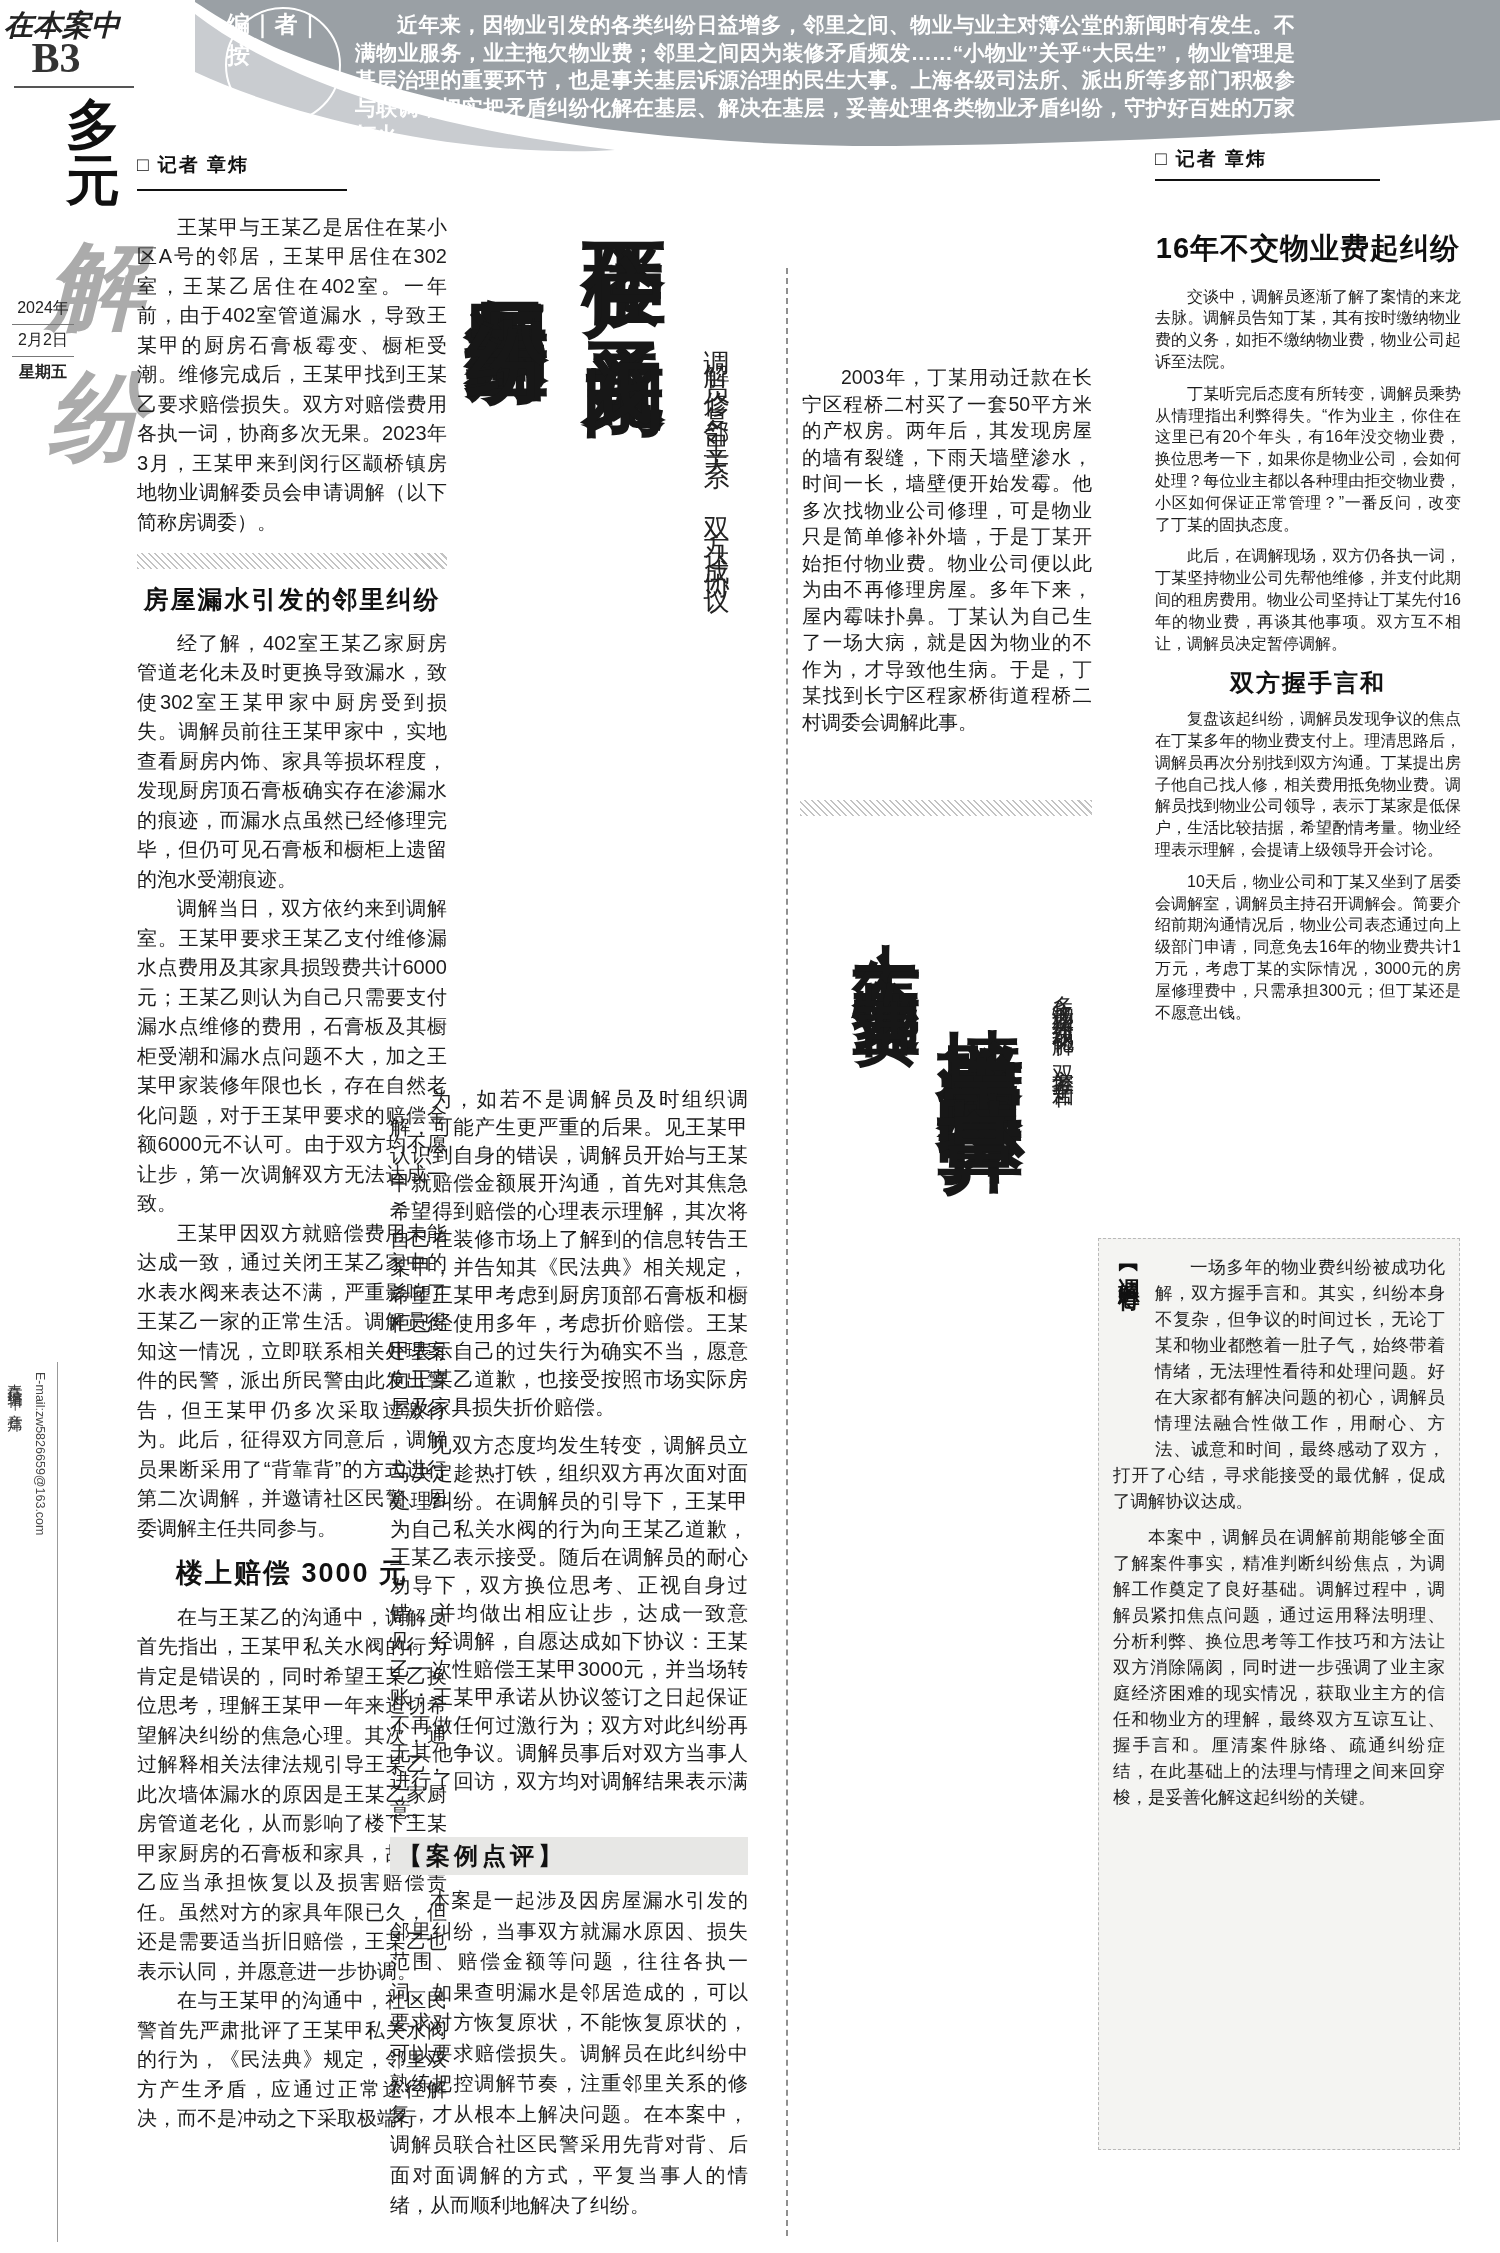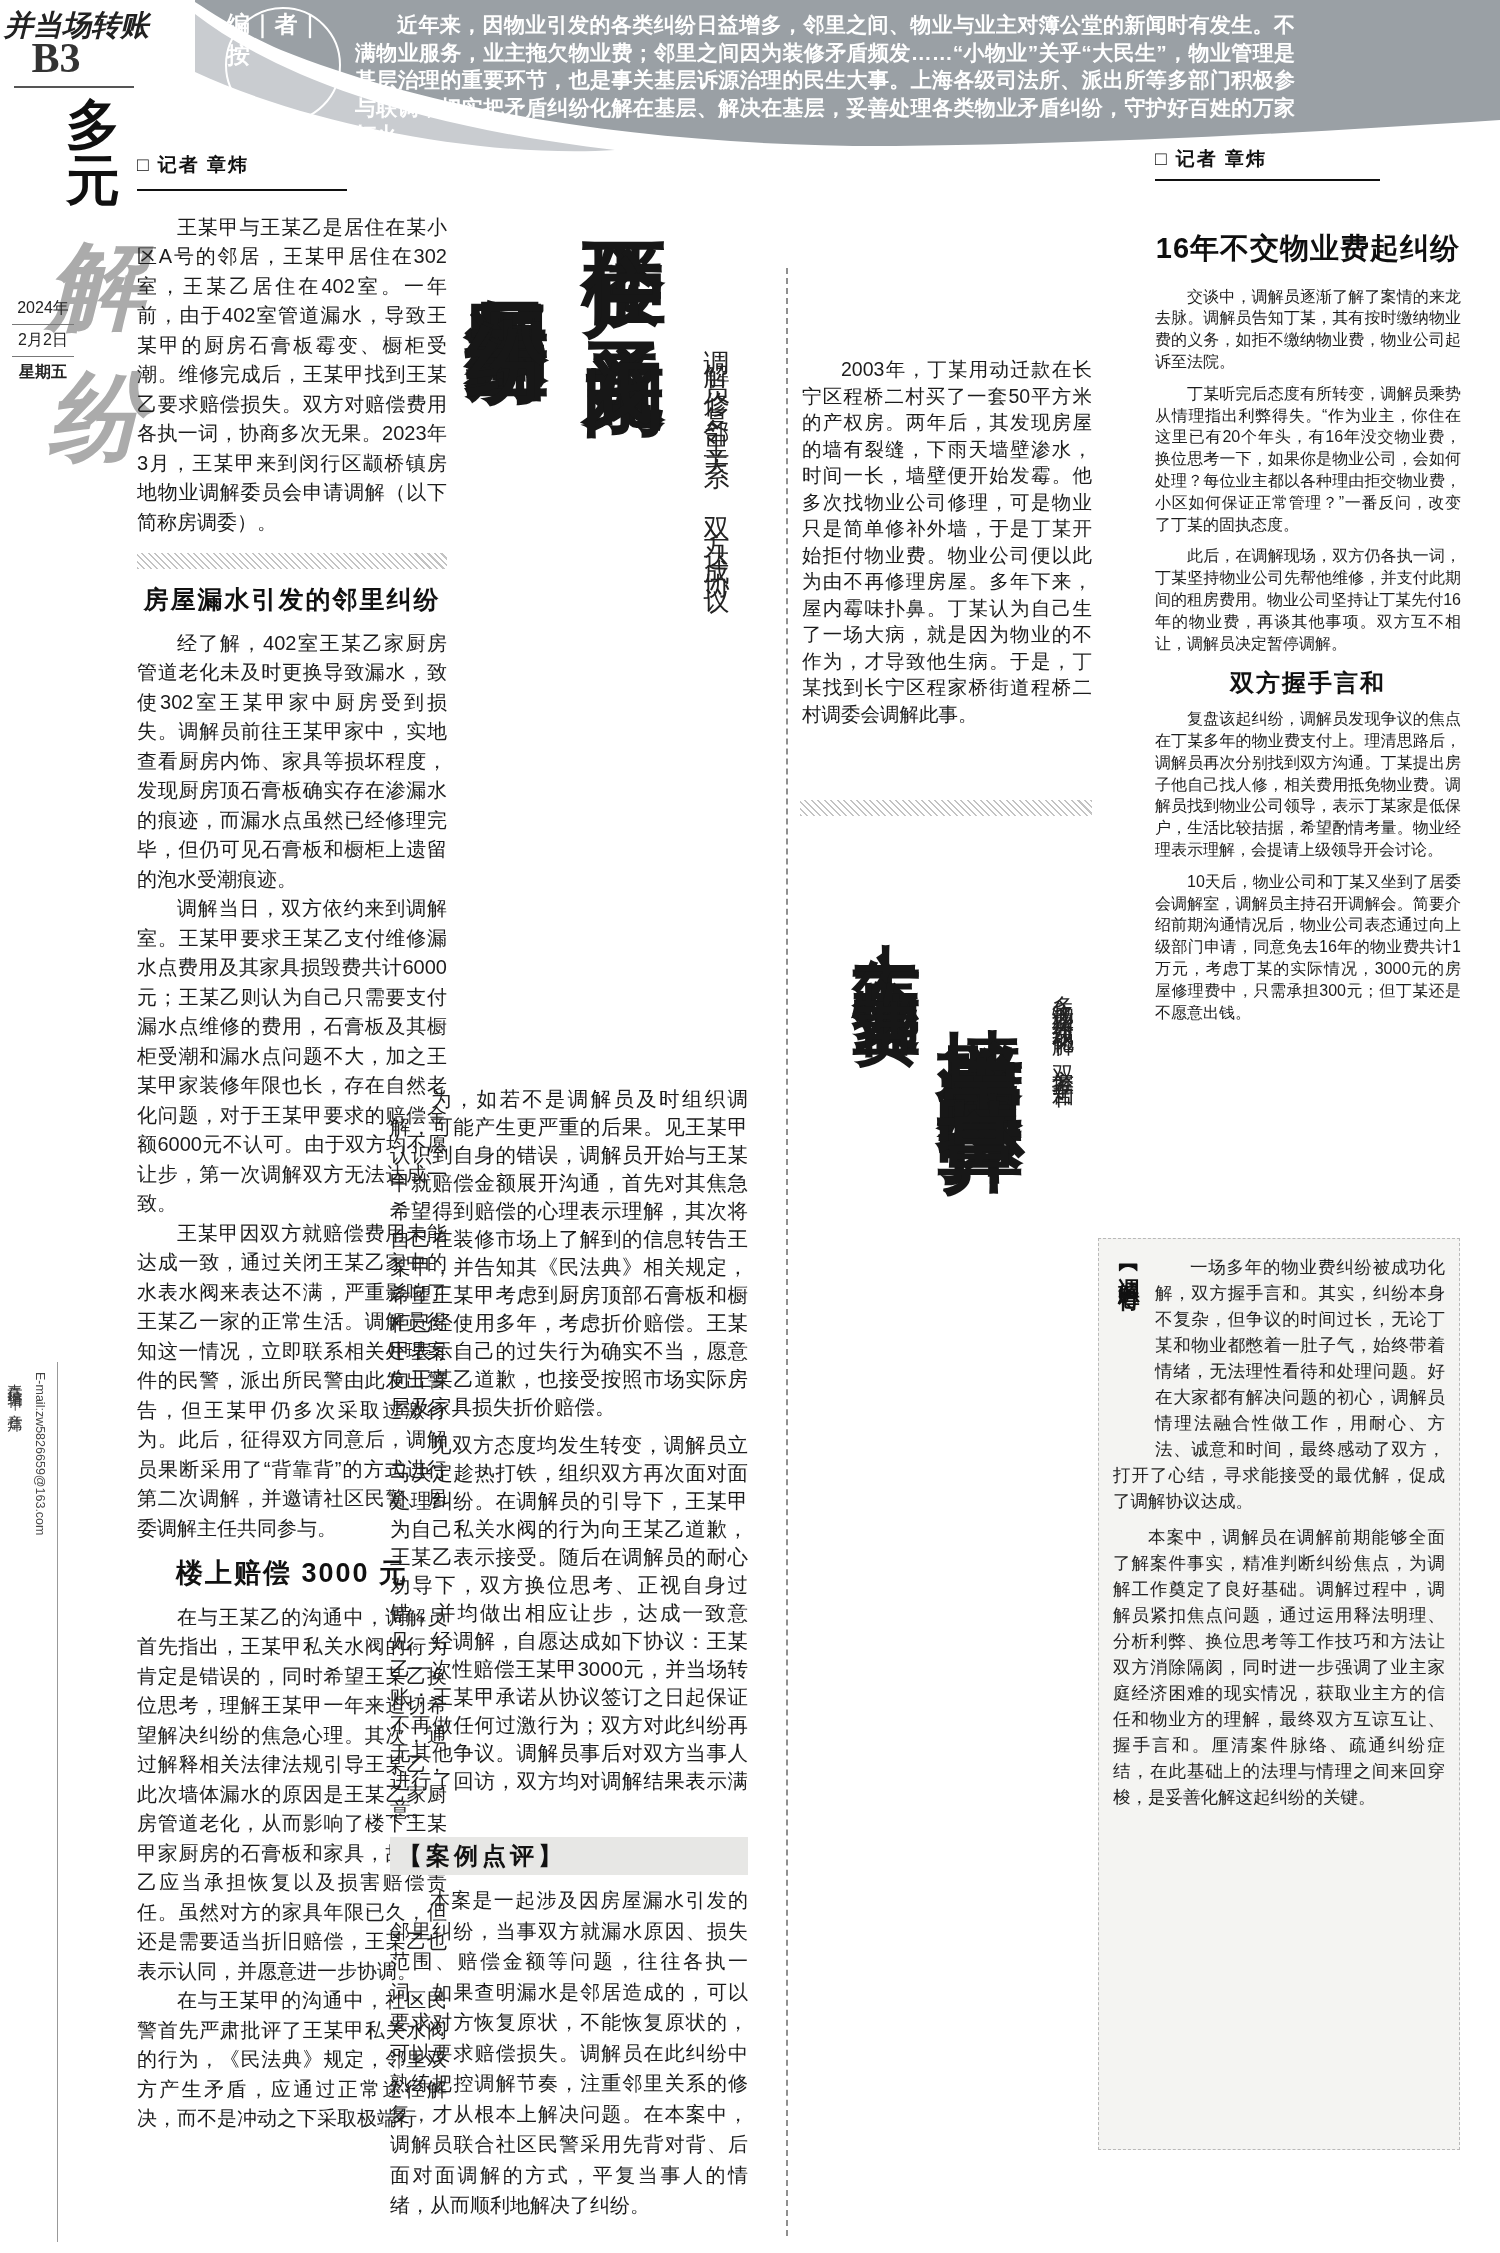--- a/index.html
+++ b/index.html
@@ -55,41 +55,41 @@
 
   
   #a1wide{left:390px;top:1085px;width:358px;font-size:20.5px;line-height:28px;}
   #comment-bar{background:#e7e7e5;font-weight:bold;font-size:24px;letter-spacing:4px;padding:5px 2px 5px 8px;margin:14px 0 10px 0;color:#111;}
   #a1-comment{font-family:"Liberation Serif",serif;font-size:20px;line-height:30.5px;}
 
   
   #divider{left:786px;top:268px;height:1968px;border-left:2px dashed #8f8f8f;}
 
   
-  #a2intro{left:802px;top:356px;width:290px;font-size:19.5px;line-height:26.5px;}
+  #a2intro{left:802px;top:364px;width:290px;font-size:19.5px;line-height:26.5px;}
   #a2-hatch{left:800px;top:800px;width:292px;}
   #h2-kicker{left:1052px;top:978px;font-size:22px;letter-spacing:4px;color:#222;font-family:"Liberation Serif",serif;}
   #h2-main{left:938px;top:958px;font-size:86px;letter-spacing:9px;}
   #h2-sub{left:853px;top:888px;font-size:68px;letter-spacing:8px;}
 
   #a2col{left:1155px;top:148px;width:306px;font-size:16px;line-height:21.8px;}
   #a2col .rep-rule{width:225px;}
   #a2-title{font-size:29px;font-weight:bold;text-align:center;letter-spacing:1px;margin:57px 0 26px 0;color:#0f0f0f;}
   #a2-h1{font-size:24px;margin:18px 0 14px 0;}
 
   #insight-box{left:1098px;top:1238px;width:362px;height:912px;background:#f4f4f2;border:1px dashed #b9b9b9;
     box-sizing:border-box;padding:16px 14px;}
   #insight-label{float:left;writing-mode:vertical-rl;height:182px;font-size:21px;font-weight:bold;letter-spacing:4px;
     margin:2px 12px 10px 2px;color:#111;}
   .insight-p{font-family:Liberation Mono, monospace;font-size:17.5px;line-height:26px;text-align:justify;text-indent:2em;margin:0 0 10px 0;color:#222;}
 </style>
 </head>
 <body>
 
-<div class="abs serif" id="masthead">并当场转账</div>
+<div class="abs serif" id="masthead">在本案中</div>
 <div class="abs serif" id="pageno">B3</div>
 <div class="abs" id="pageno-rule"></div>
 <div class="abs" id="sec-a">多元</div>
 <div class="abs serif" id="sec-b">解纷</div>
 <div class="abs" id="datebox">
   <div>2024年</div>
   <div class="dline"></div>
   <div>2月2日</div>
   <div class="dline"></div>
   <div id="weekday">星期五</div>

